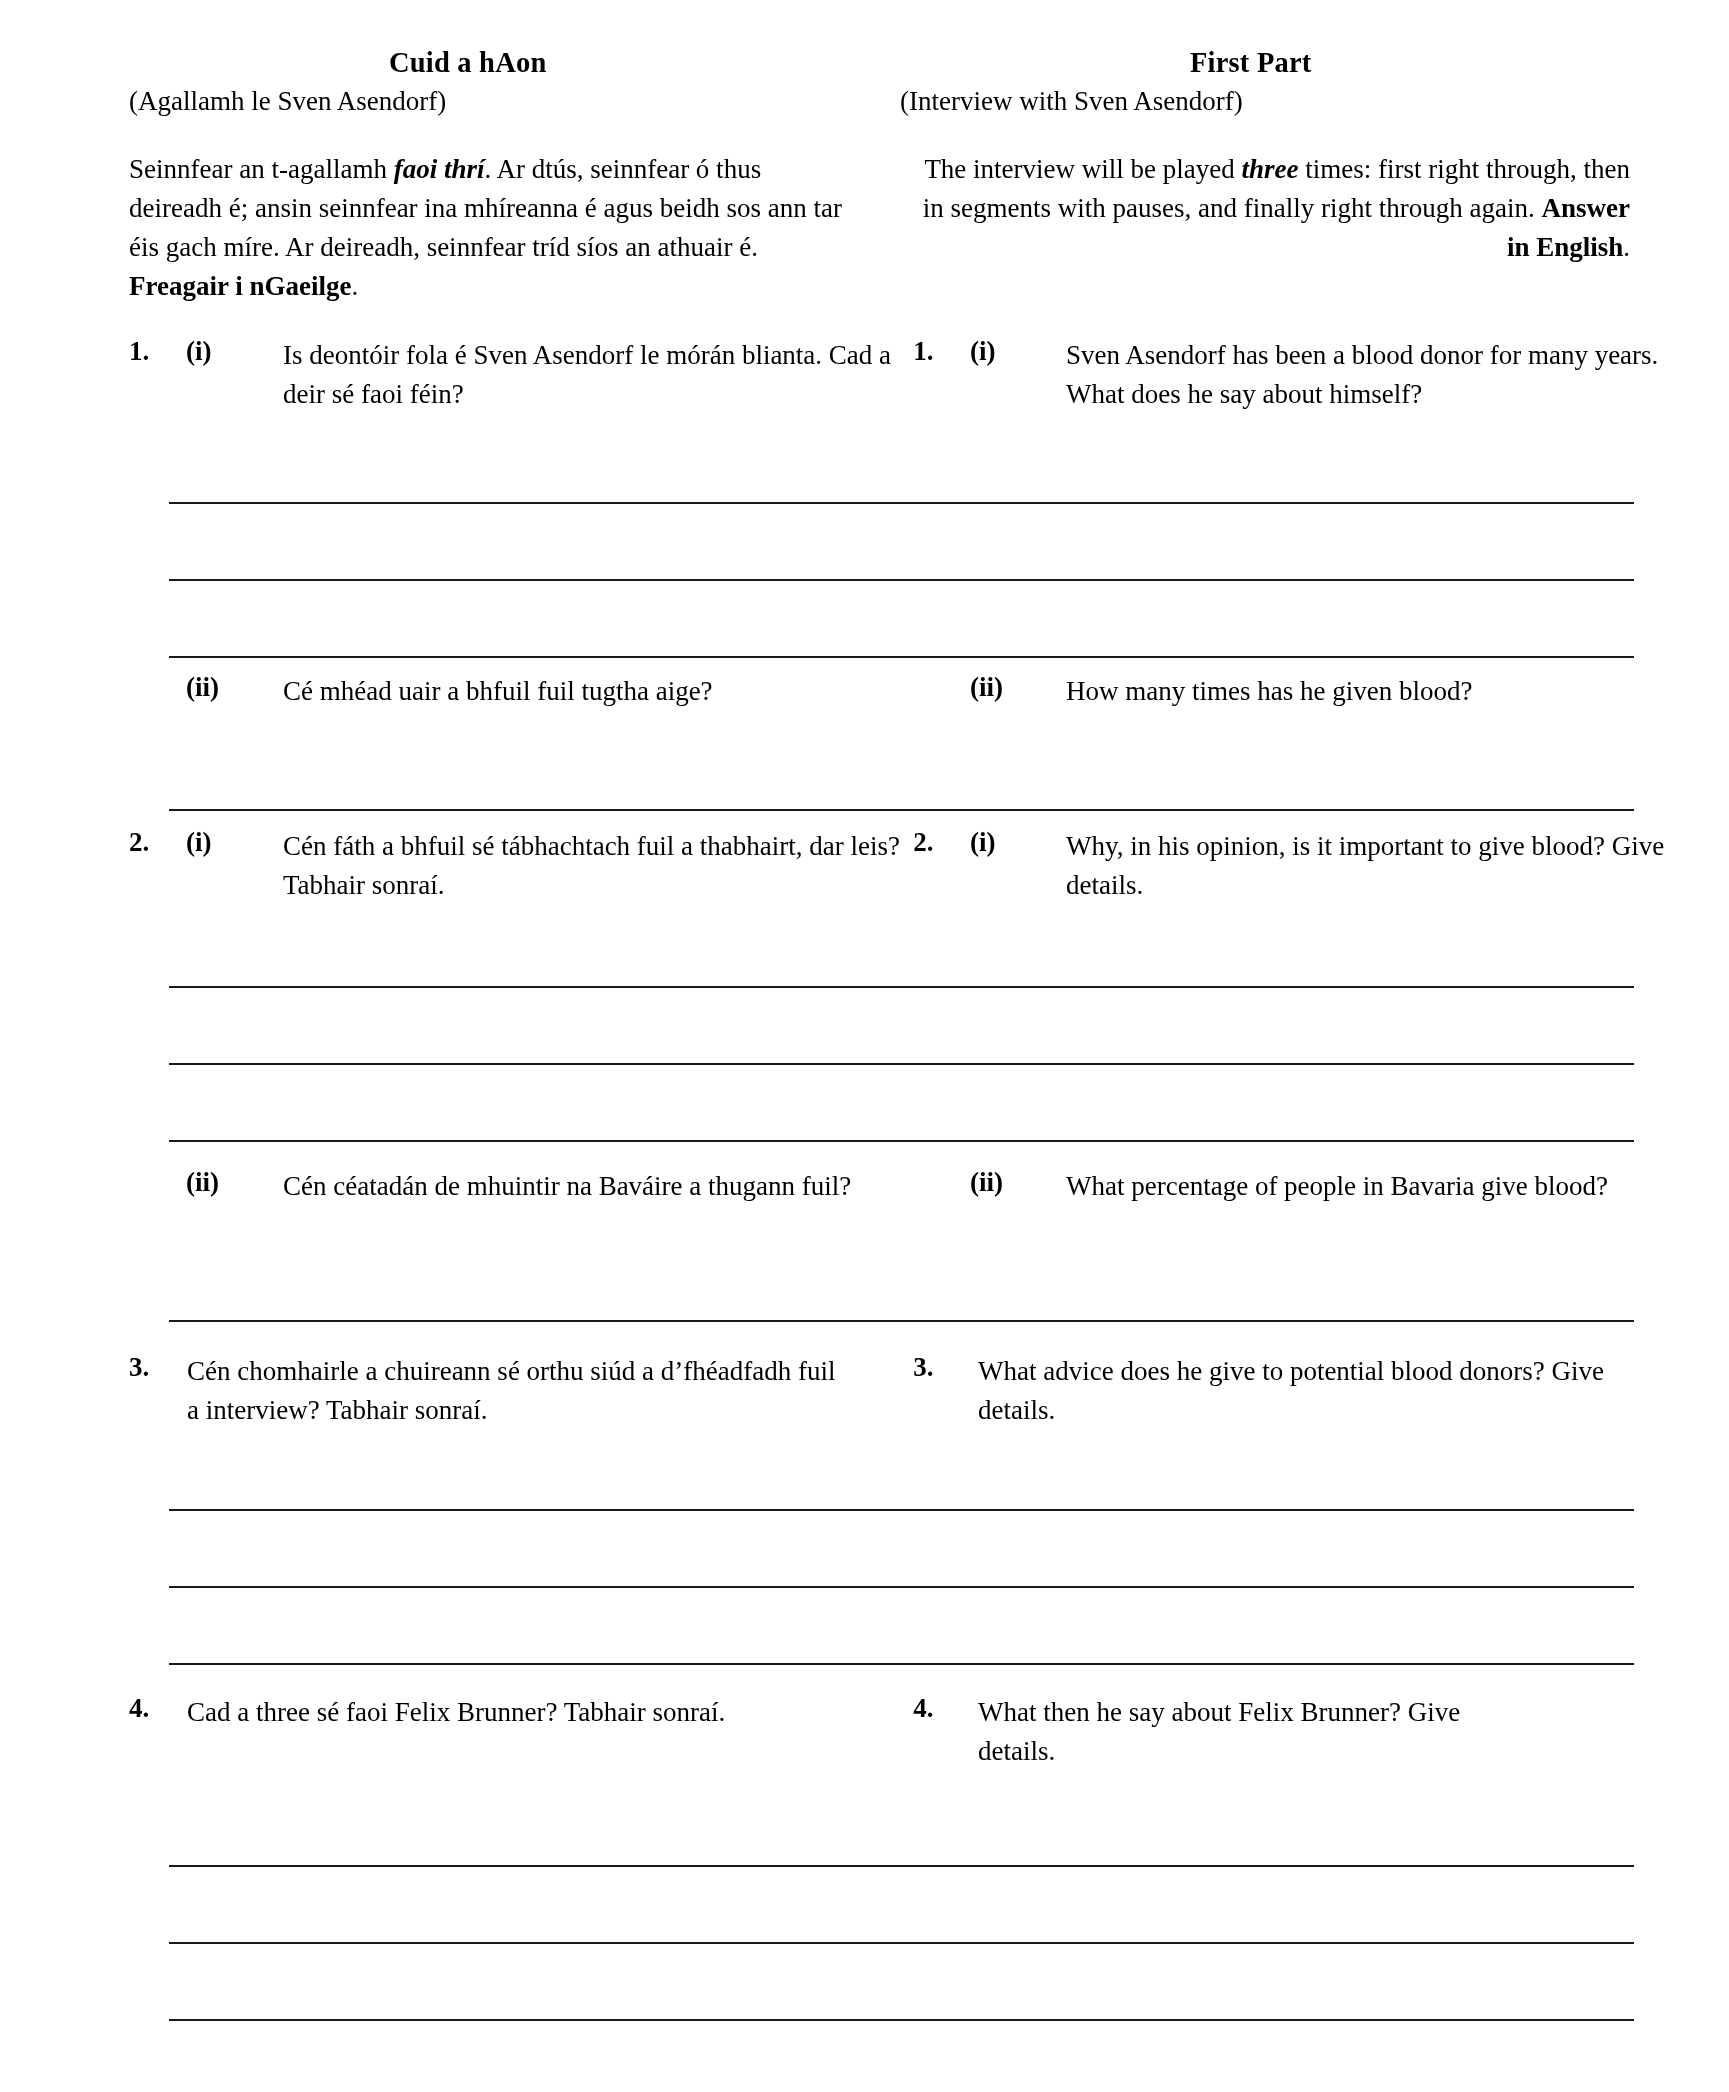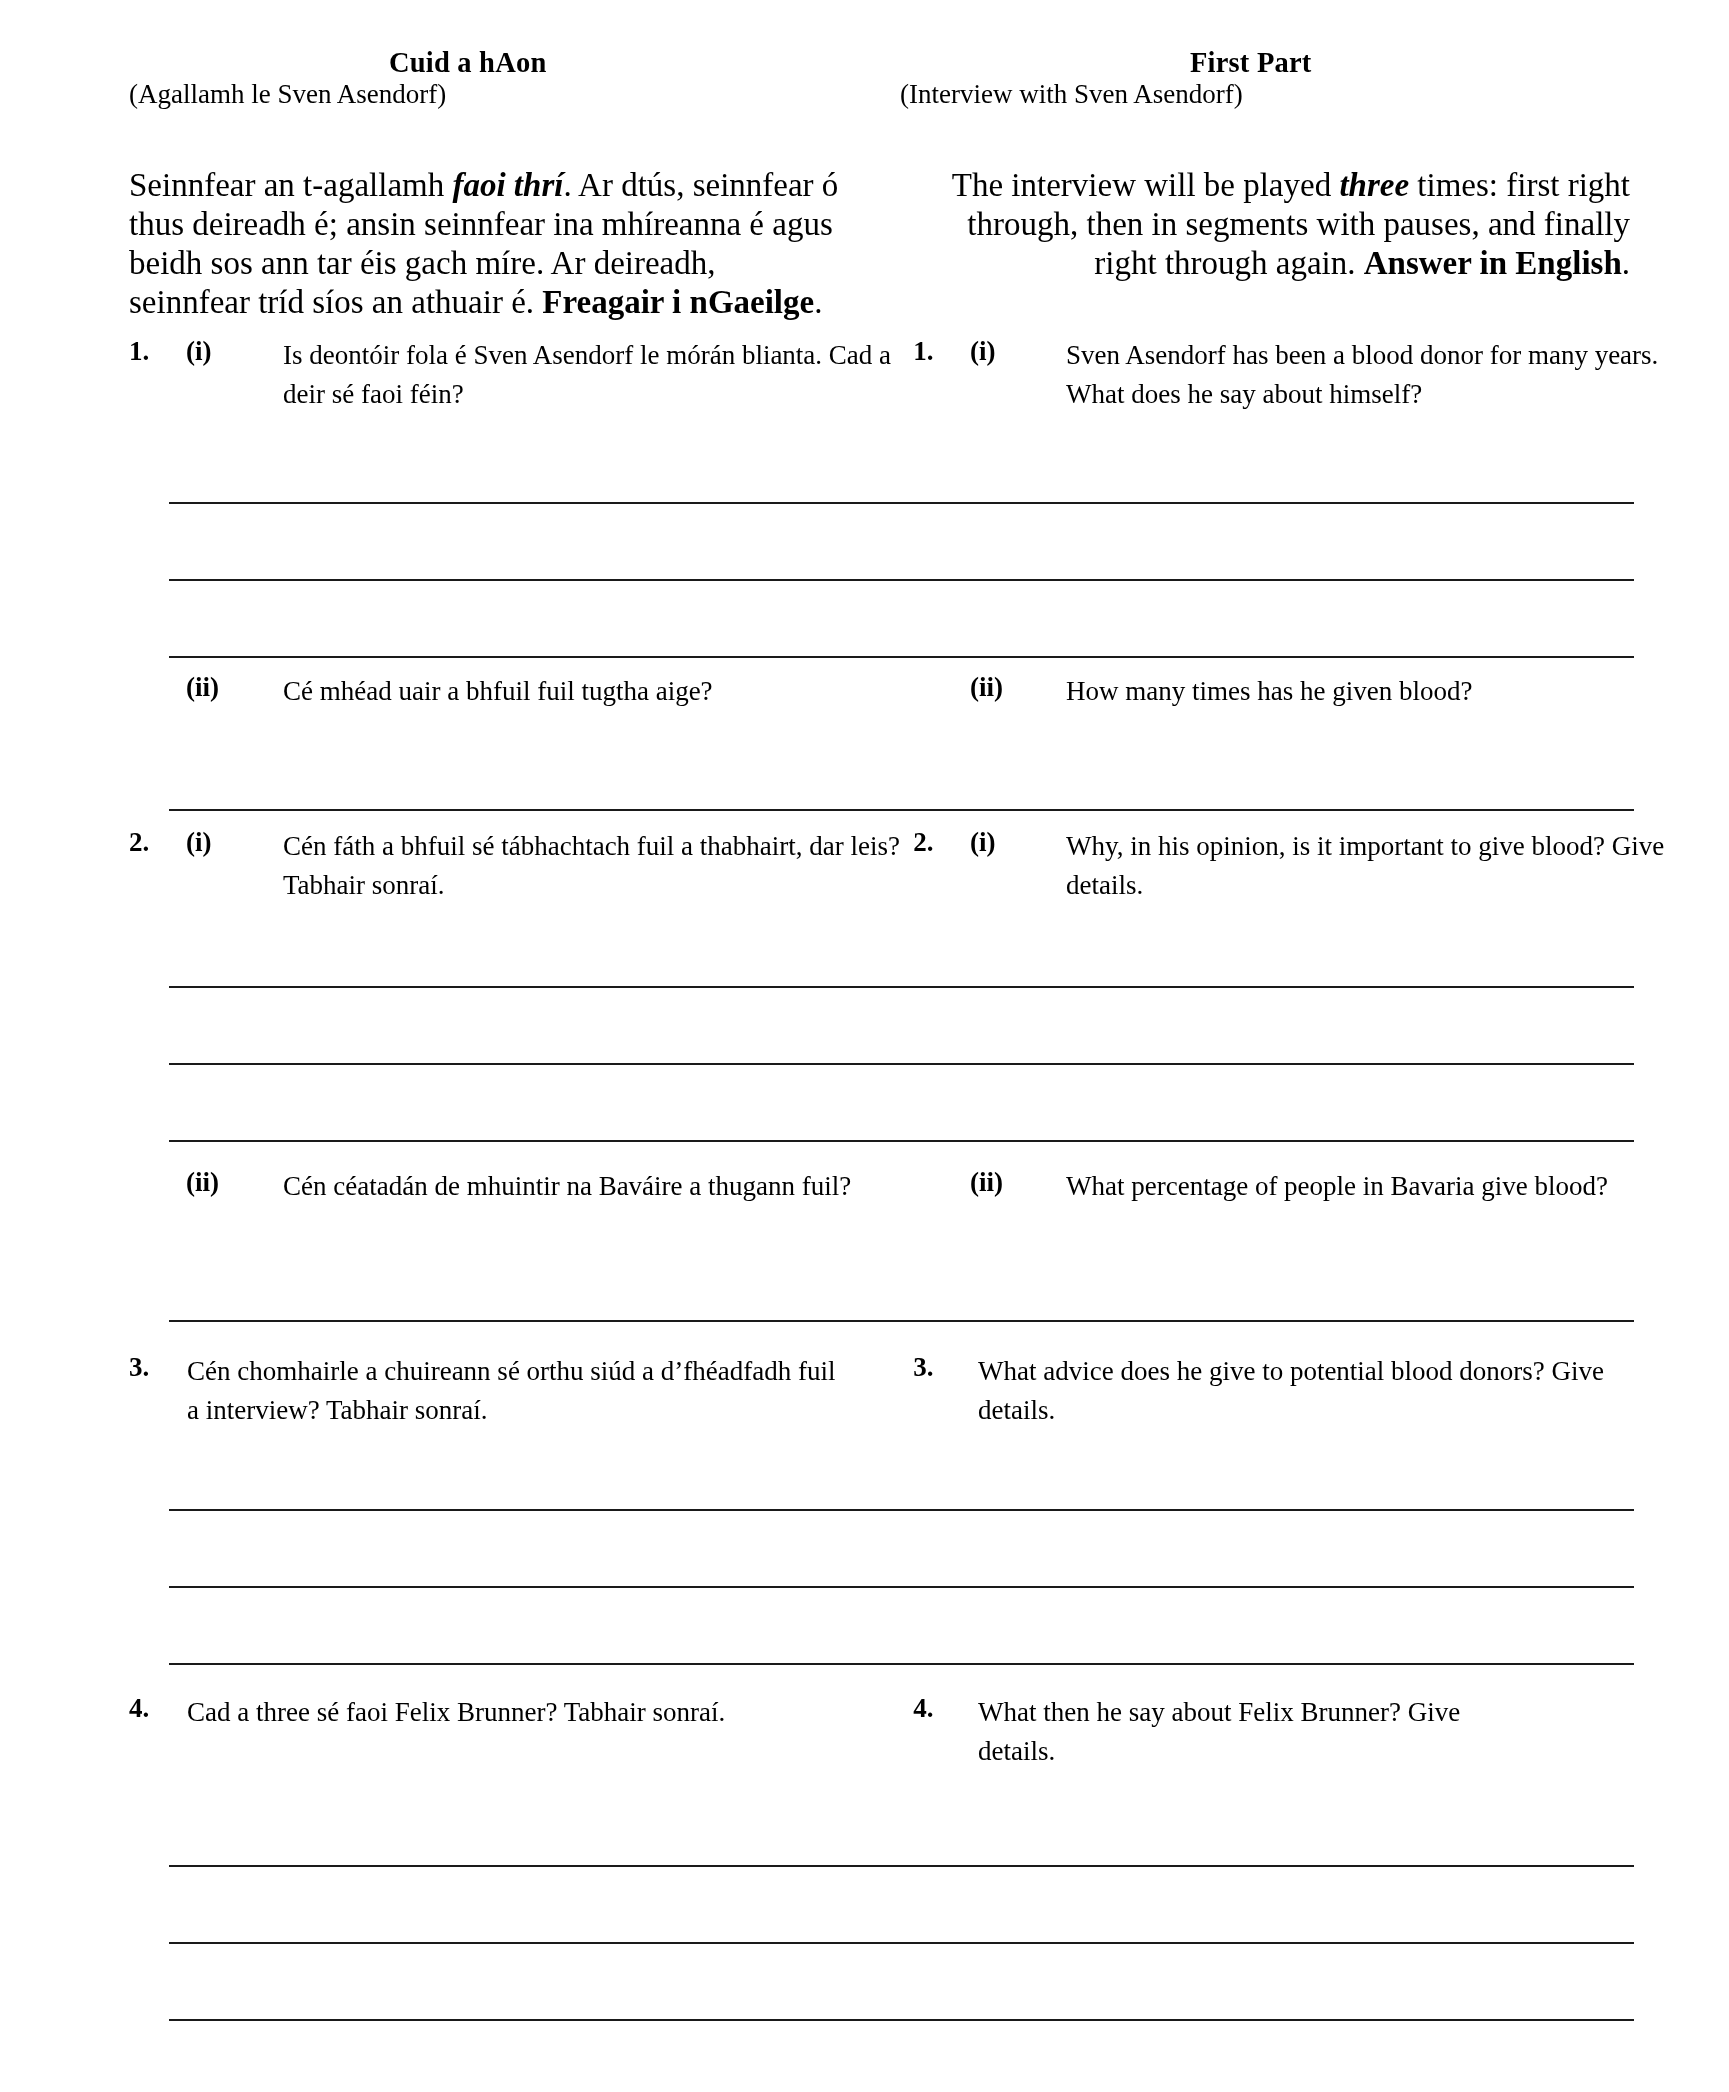--- a/index.html
+++ b/index.html
@@ -38,38 +38,38 @@
     font-size: 28.5px;
     letter-spacing: 0.2px;
     white-space: nowrap;
   }
   .heading.ga { left: 389px; top: 0; }
   .heading.en { left: 1190px; top: 0; }
 
   
   .subtitle-row {
     position: absolute;
-    top: 79px;
+    top: 86px;
     left: 0;
     width: 1391px;
     height: 38px;
   }
   .subtitle {
     position: absolute;
     font-size: 27px;
     white-space: nowrap;
   }
   .subtitle.ga { left: 129px; top: 0; }
   .subtitle.en { left: 900px; top: 0; }
 
   
   .intro {
     position: absolute;
-    top: 166px;
-    font-size: 33px;
+    top: 150px;
+    font-size: 27px;
     line-height: 39px;
     font-family: Liberation Serif, serif;
   }
   .intro.ga { left: 129px; width: 715px; }
   .intro.en { left: 900px; width: 730px; text-align: right; }
   .intro b { font-weight: bold; }
   .intro i.bi { font-weight: bold; font-style: italic; }
 
   
   .qrow {

